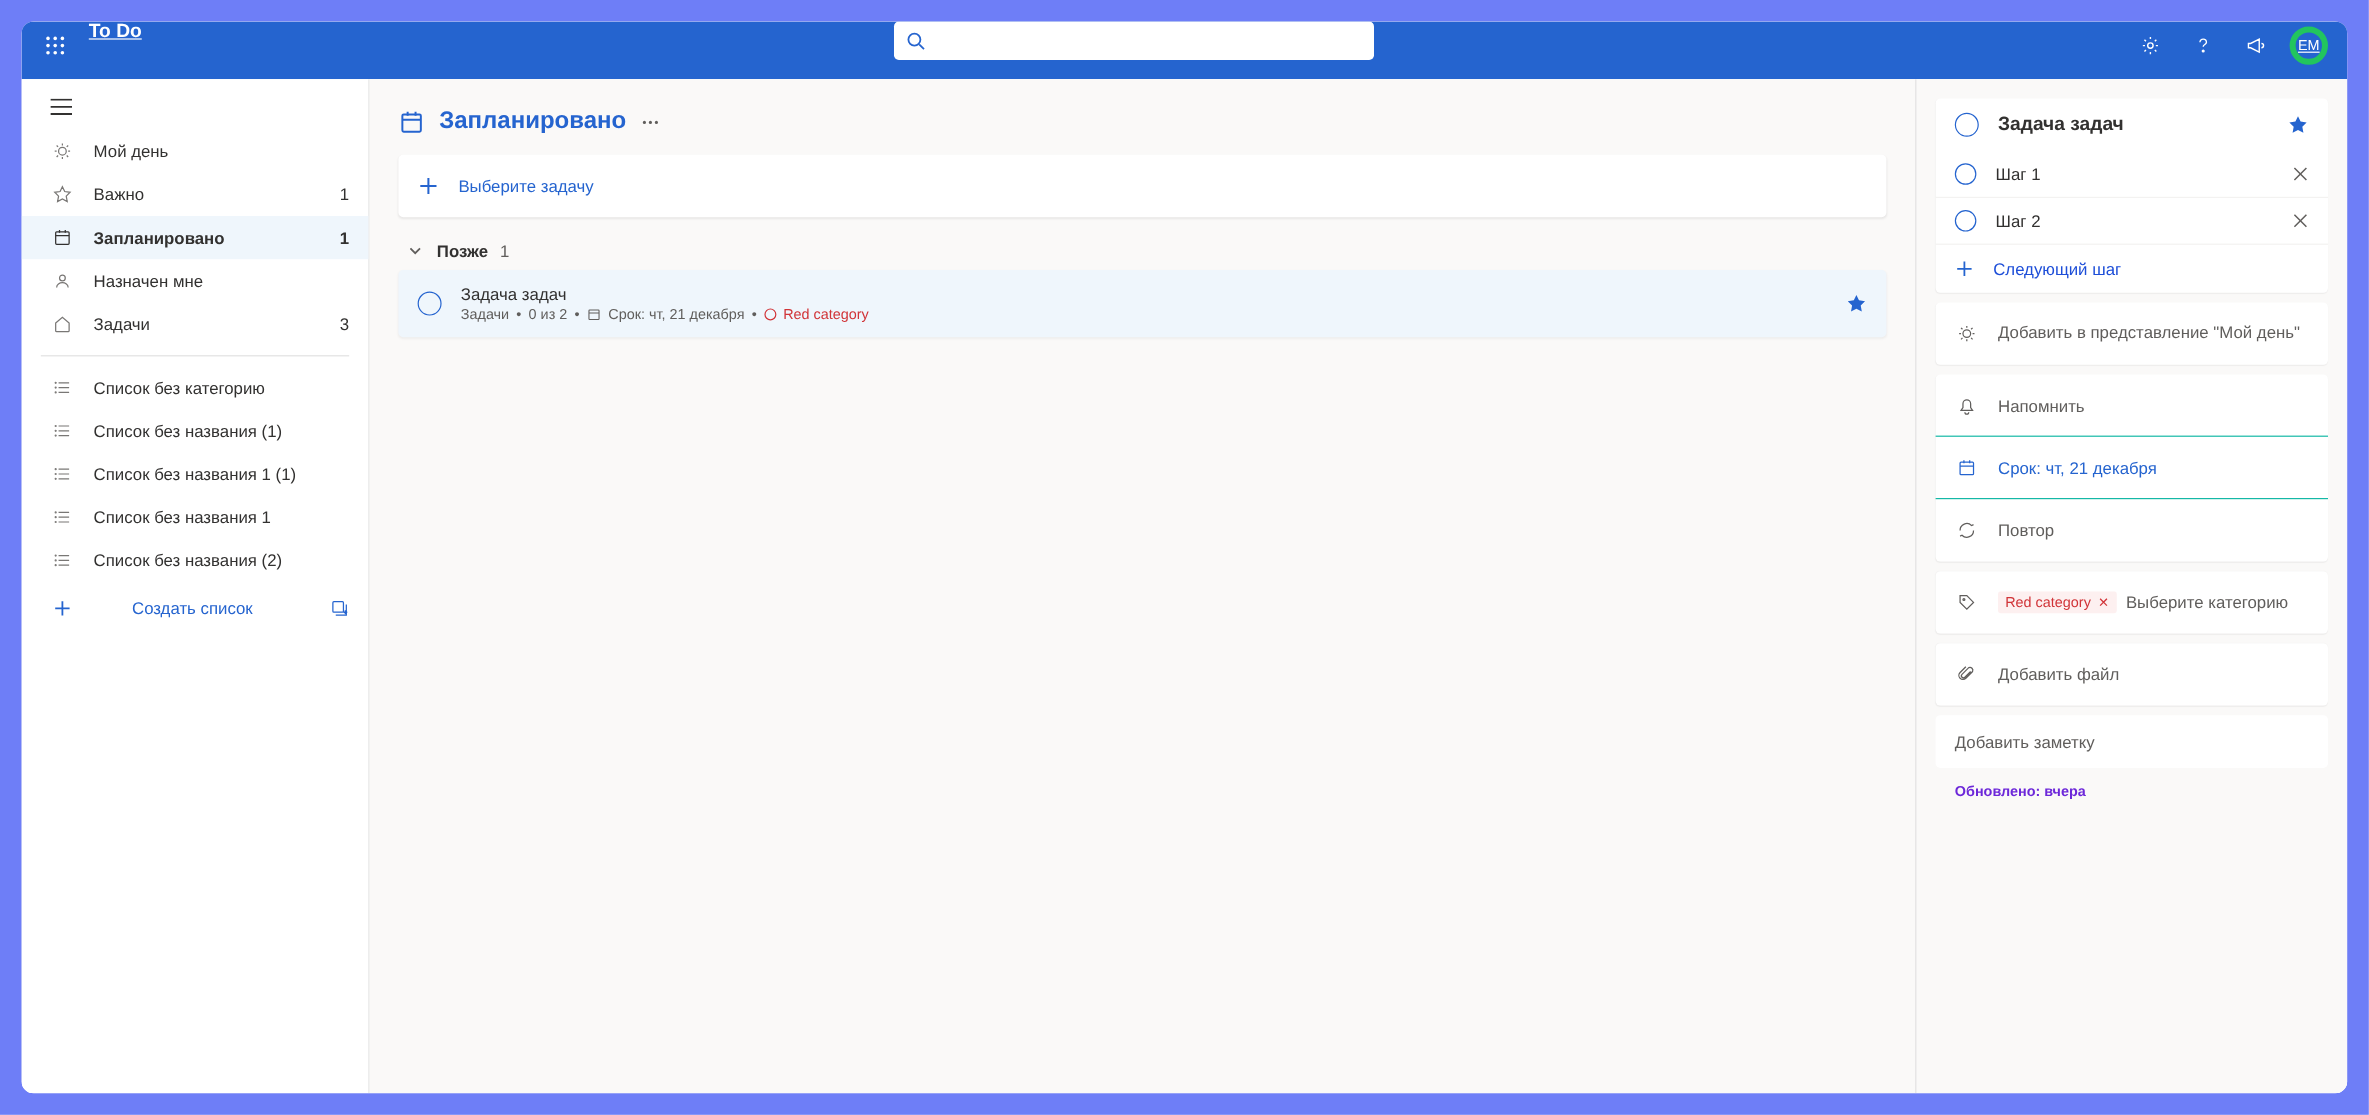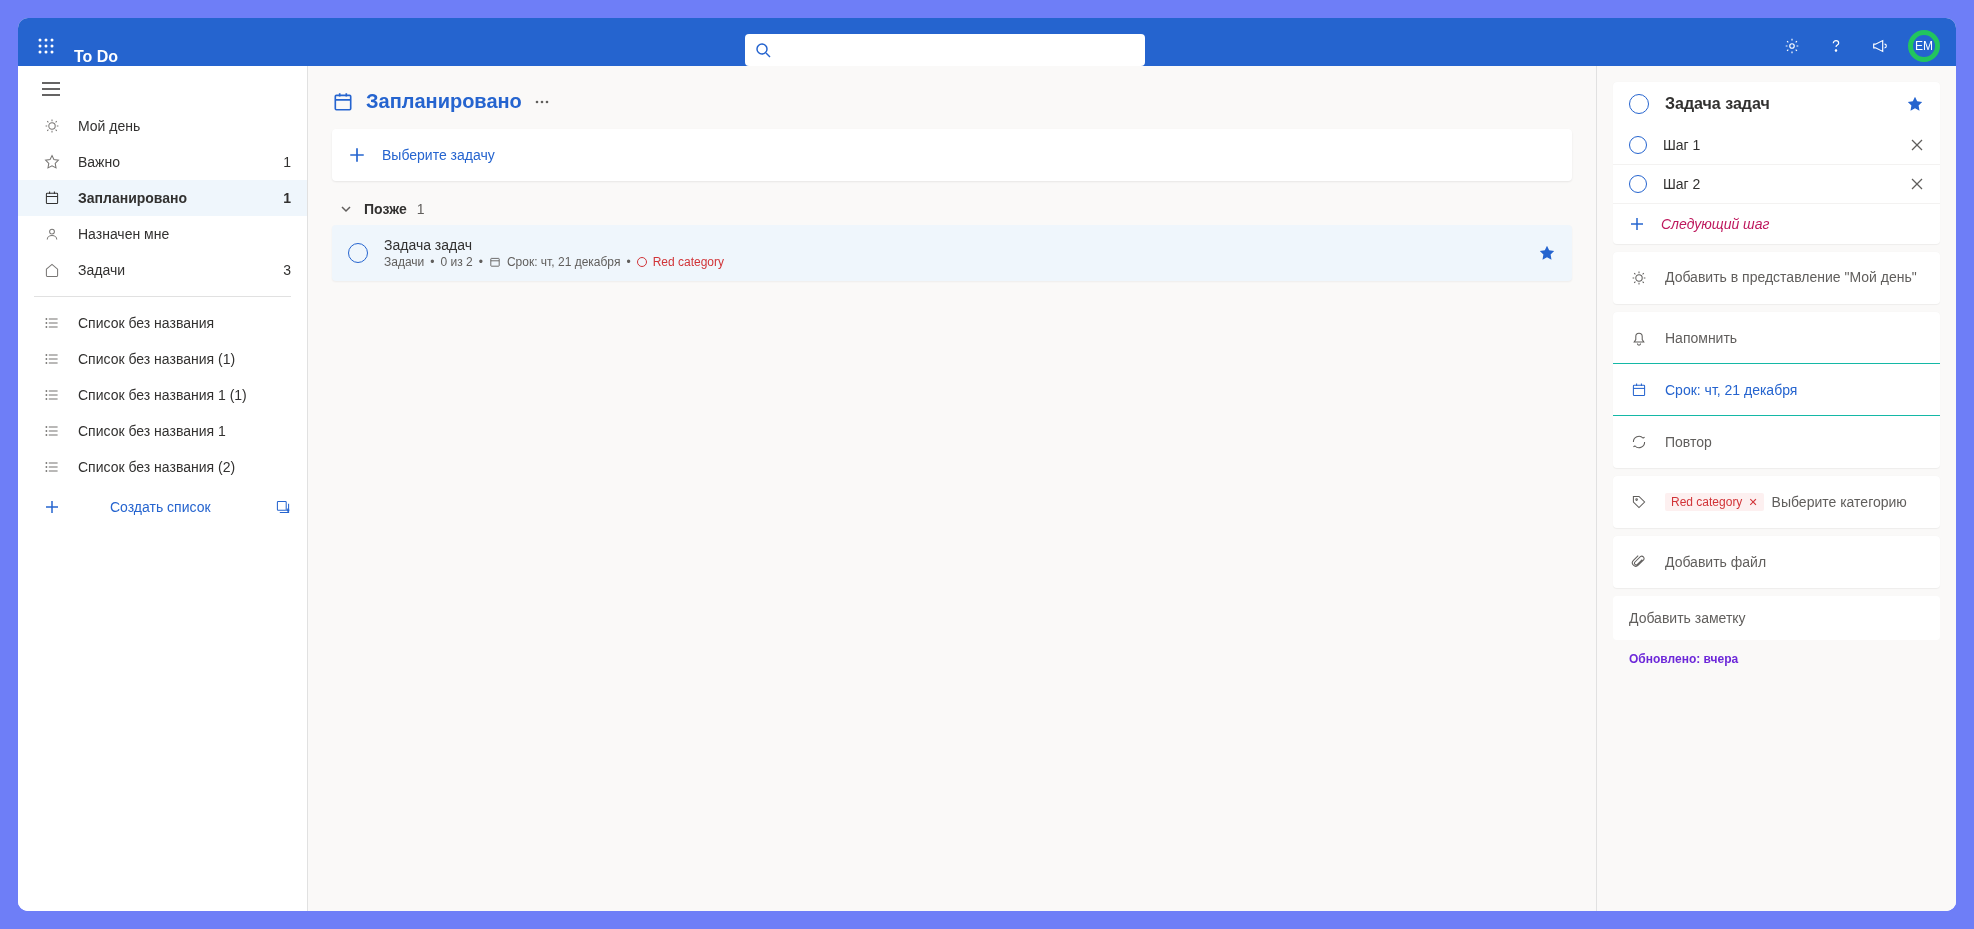--- a/index.html
+++ b/index.html
@@ -1,18 +1,18 @@
 <!DOCTYPE html>
 <html><head>
 <meta charset="utf-8">
 <style>
 * { box-sizing: border-box; margin: 0; padding: 0; font-family: 'Segoe UI', Tahoma, sans-serif; }
 body { background: #6e7ef7; padding: 18px; width: 1974px; height: 929px; }
 .window { width: 100%; height: 100%; background: #f5f5f5; border-radius: 10px; overflow: hidden; display: flex; flex-direction: column; }
-.topbar { background: #2564cf; height: 48px; display: flex; align-items: flex-end; padding: 0 8px; color: #fff; }
+.topbar { background: #2564cf; height: 48px; display: flex; align-items: flex-start; padding: 0 8px; color: #fff; text-decoration: underline; }
 .waffle { width: 40px; height: 40px; display: flex; align-items: center; justify-content: center; cursor: pointer; }
 .app-title { font-size: 16px; font-weight: 600; margin-left: 8px; }
 .topbar-center { flex: 1; display: flex; justify-content: center; }
 .search-box { width: 400px; height: 32px; background: #fff; border-radius: 4px; display: flex; align-items: center; padding: 0 10px; }
 .search-box svg { flex-shrink: 0; }
 .search-box input { border: none; outline: none; flex: 1; margin-left: 8px; font-size: 14px; }
 .topbar-right { display: flex; align-items: center; gap: 4px; }
 .tb-icon { width: 40px; height: 40px; display: flex; align-items: center; justify-content: center; cursor: pointer; }
 .avatar { width: 32px; height: 32px; border: 5px solid #22c55e; border-radius: 50%; display: flex; align-items: center; justify-content: center; font-size: 12px; cursor: pointer; margin: 0 8px 0 4px; }
 
@@ -63,21 +63,21 @@
 .detail-row.blue { color: #2564cf; }
 .detail-row.blue .ico { color: #2564cf; }
 .detail-title-row { padding: 12px 16px; display: flex; align-items: center; }
 .detail-title-row .circle { width: 20px; height: 20px; border: 1.5px solid #2564cf; border-radius: 50%; margin-right: 16px; cursor: pointer; flex-shrink: 0; }
 .detail-title-row .dt-title { flex: 1; font-size: 16px; font-weight: 600; color: #323130; }
 .detail-title-row .star { color: #2564cf; cursor: pointer; }
 .step-row { display: flex; align-items: center; padding: 10px 16px; border-bottom: 1px solid #f3f2f1; font-size: 14px; }
 .step-row .circle-sm { width: 18px; height: 18px; border: 1.5px solid #2564cf; border-radius: 50%; margin-right: 16px; cursor: pointer; }
 .step-row .step-label { flex: 1; color: #323130; }
 .step-row .x { color: #605e5c; cursor: pointer; }
-.next-step { display: flex; align-items: center; padding: 12px 16px; font-size: 14px; color: #be185d; cursor: pointer; font-style: italic; }
+.next-step { display: flex; align-items: center; padding: 12px 16px; font-size: 14px; color: #1d4ed8; cursor: pointer; }
 .next-step .plus { margin-right: 16px; }
 .cat-chip { background: #fdf0f0; border: none; color: #d13438; font-size: 12px; padding: 2px 6px; border-radius: 2px; display: inline-flex; align-items: center; gap: 6px; margin-right: 8px; }
 .cat-chip .cx { cursor: pointer; font-size: 11px; }
 .note-card { background: #fff; border-radius: 4px; padding: 14px 16px; font-size: 14px; color: #605e5c; margin-bottom: 8px; cursor: text; }
 .updated { font-size: 12px; color: #6d28d9; padding: 4px 16px 0 16px; font-weight: bold; }
 .myday-row { padding: 10px 16px; }
 .myday-text { line-height: 1.4; }
 
 svg { display: block; }
 </style>
@@ -198,21 +198,21 @@
           <span class="ico">
               <svg width="16" height="16" viewBox="0 0 20 20" fill="none" stroke="#797775" stroke-width="1.3">
                 <line x1="6" y1="5" x2="17" y2="5"></line>
                 <line x1="6" y1="10" x2="17" y2="10"></line>
                 <line x1="6" y1="15" x2="17" y2="15"></line>
                 <circle cx="3" cy="5" r="0.5"></circle>
                 <circle cx="3" cy="10" r="0.5"></circle>
                 <circle cx="3" cy="15" r="0.5"></circle>
               </svg>
             </span>
-          <span class="label">Список без названия</span>
+          <span class="label">Список без категорию</span>
         </li>
         <li class="nav-item">
           <span class="ico">
               <svg width="16" height="16" viewBox="0 0 20 20" fill="none" stroke="#797775" stroke-width="1.3">
                 <line x1="6" y1="5" x2="17" y2="5"></line>
                 <line x1="6" y1="10" x2="17" y2="10"></line>
                 <line x1="6" y1="15" x2="17" y2="15"></line>
                 <circle cx="3" cy="5" r="0.5"></circle>
                 <circle cx="3" cy="10" r="0.5"></circle>
                 <circle cx="3" cy="15" r="0.5"></circle>

